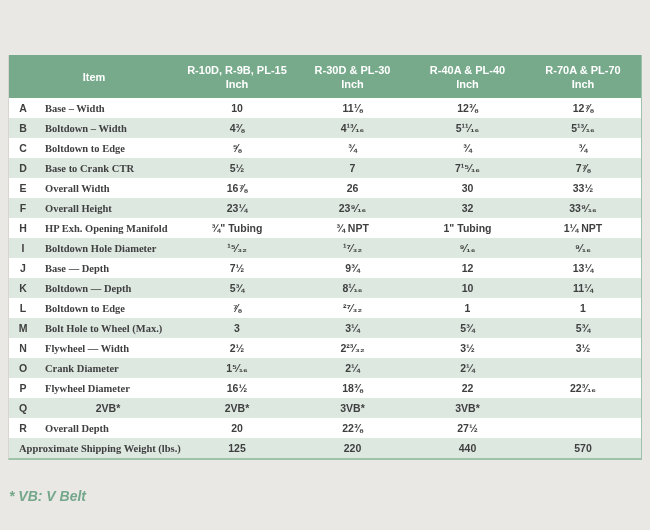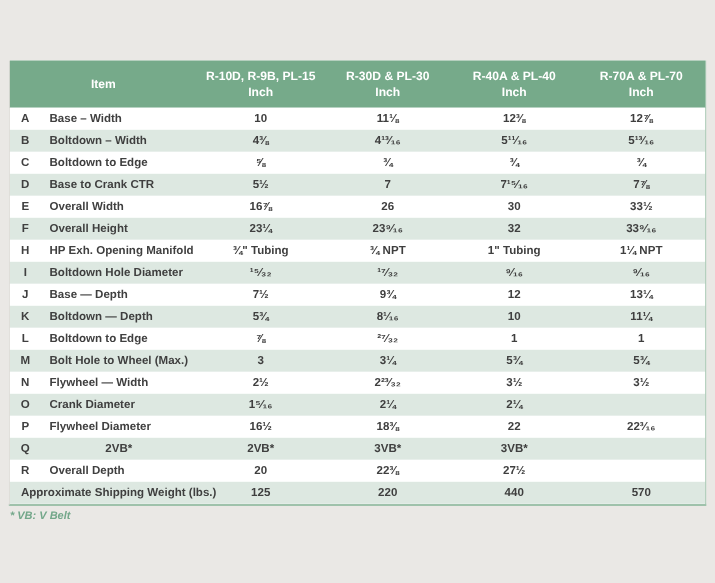--- a/index.html
+++ b/index.html
@@ -34,29 +34,29 @@
     grid-template-columns:28px 142px 116px 115px 115px 116px;
     height:20px;
     align-items:center;
     font-size:10.5px;
     font-weight:600;
     color:#3f3f3f;
     background:#ffffff;
   }
   .trow.shaded{ background:#dde8e1; }
   .cell.letter{ text-align:center; }
-  .cell.item{ text-align:left; padding-left:8px; white-space:nowrap; }
+  .cell.item{ text-align:left; padding-left:8px; white-space:nowrap;font-family:Liberation Serif, serif; }
   .cell.val{ text-align:center; white-space:nowrap; }
   .trow.footer-row{
     grid-template-columns:170px 116px 115px 115px 116px;
   }
   .trow.footer-row .cell.item{ padding-left:10px; }
   .footnote{
-    position:absolute;left:9px;top:464px;
-    font-size:10px;font-style:italic;color:#73a78a;font-weight:600;
+    position:absolute;left:9px;top:488px;
+    font-size:14px;font-style:italic;color:#73a78a;font-weight:600;
   }
 </style>
 </head>
 <body>
 
 <div class="canvas">
   <div class="spec-table">
 
     <div class="thead">
       <div class="th item-th">Item</div>

